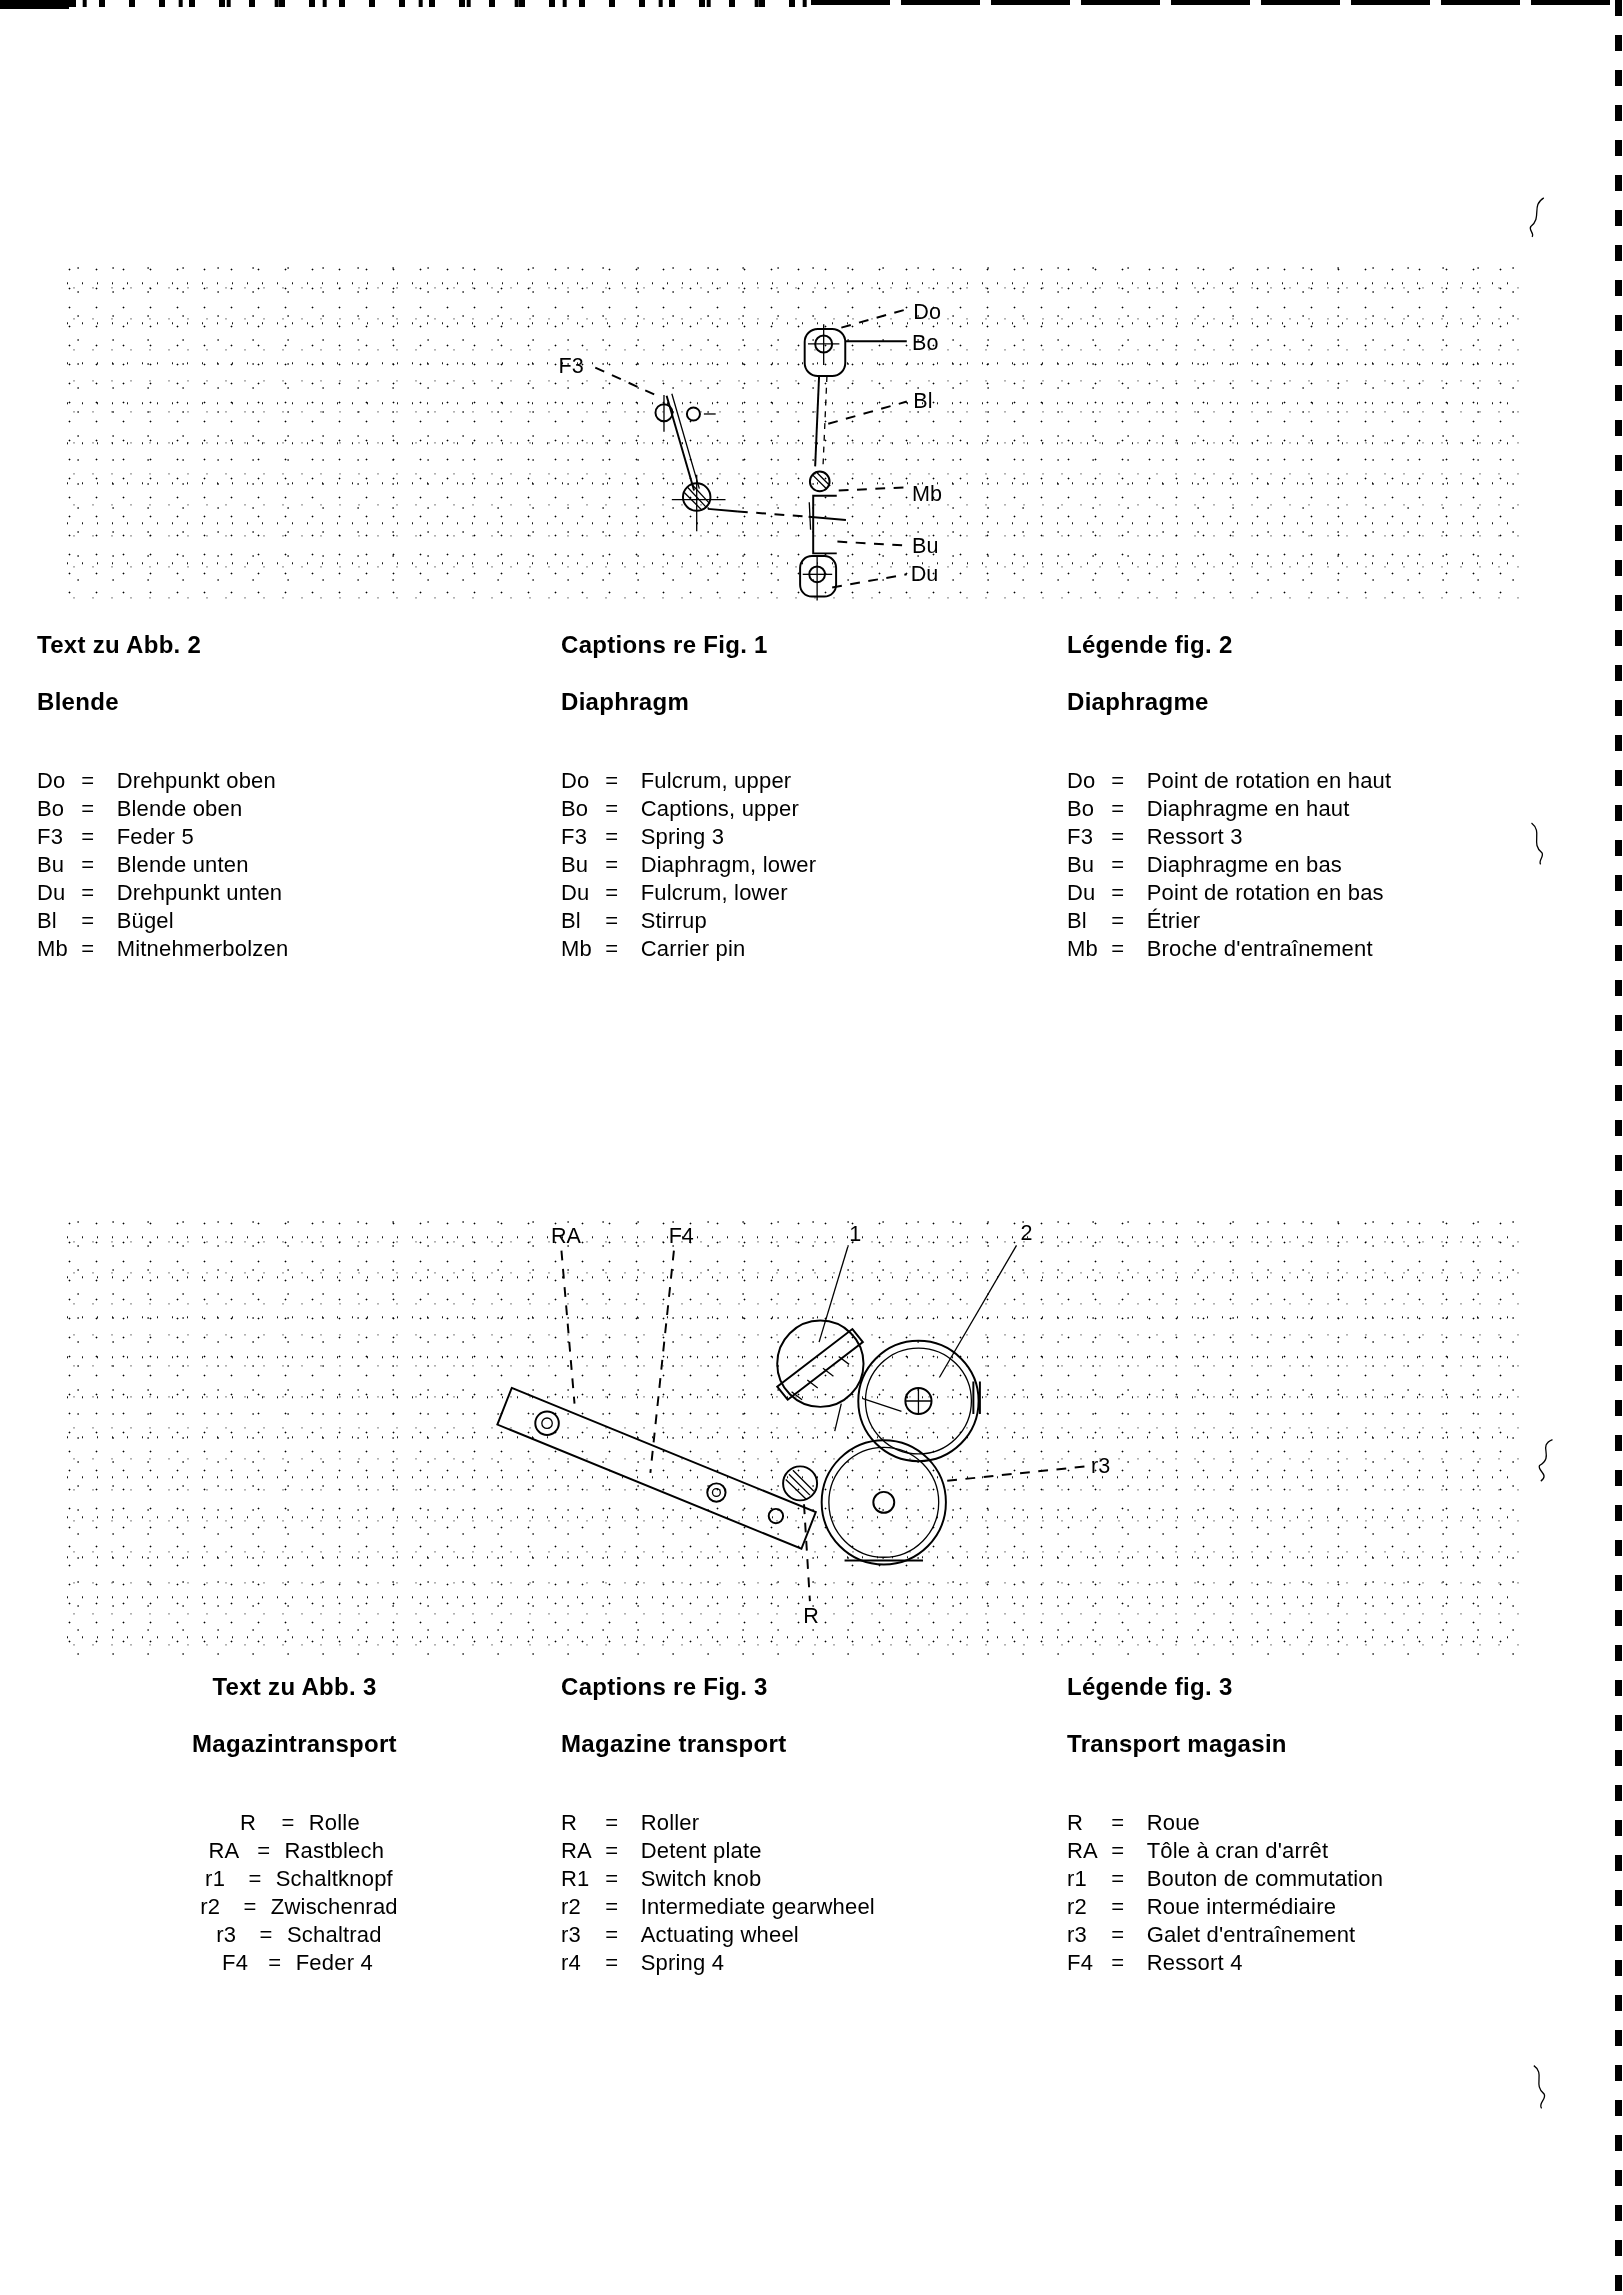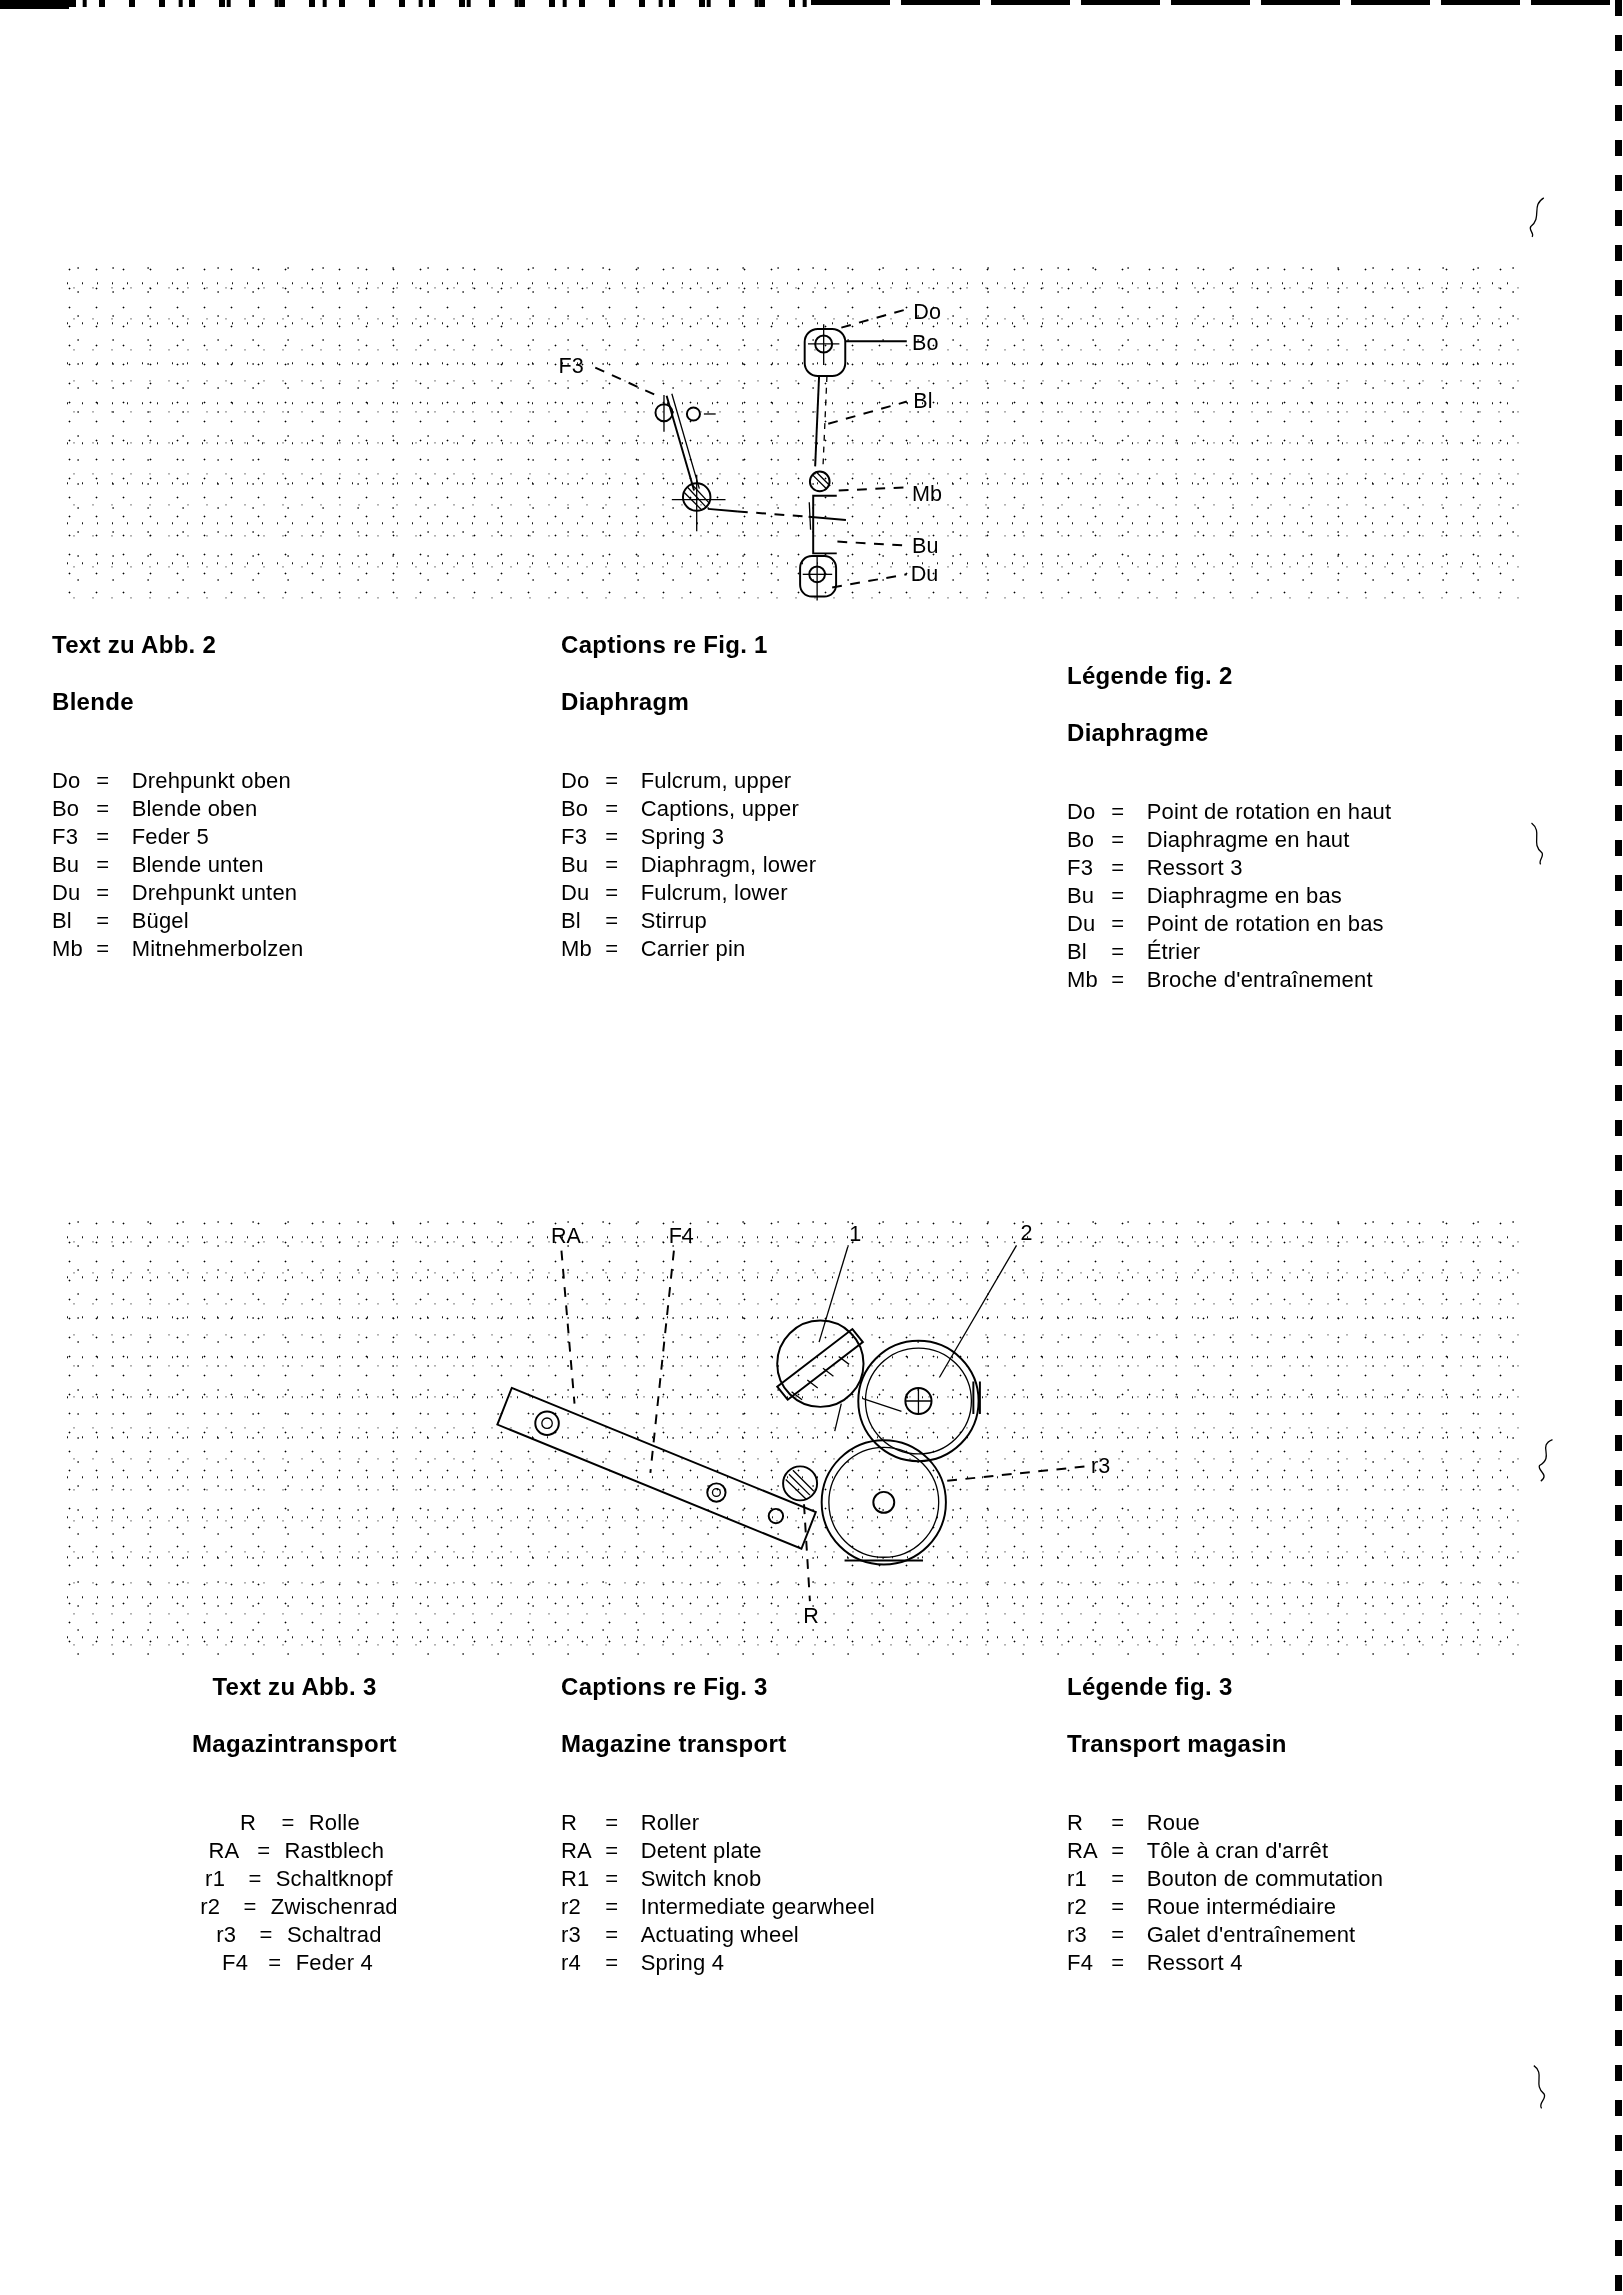--- a/index.html
+++ b/index.html
@@ -116,21 +116,21 @@
       <text x="1310" y="226">Bl</text>
       <line x1="1196" y1="352" x2="1300" y2="347" class="fig-stroke fig-dash"></line>
       <text x="1308" y="368">Mb</text>
       <line x1="1194" y1="430" x2="1300" y2="436" class="fig-stroke fig-dash"></line>
       <text x="1308" y="448">Bu</text>
       <line x1="1186" y1="500" x2="1300" y2="480" class="fig-stroke fig-dash"></line>
       <text x="1306" y="490">Du</text>
     </svg>
   </div>
 
-  <div class="col" style="left:52px;top:631px;">
+  <div class="col" style="left:37px;top:631px;">
     <div class="col-title">Text zu Abb. 2</div>
     <div class="col-sub">Blende</div>
     <div class="rows">
 
         <div class="row">
           <span class="sym">Do</span>
           <span class="eq">=</span>
           <span class="term">Drehpunkt oben</span>
         </div>
 
@@ -214,21 +214,21 @@
         </div>
 
         <div class="row">
           <span class="sym">Mb</span>
           <span class="eq">=</span>
           <span class="term">Carrier pin</span>
         </div>
       </div>
   </div>
 
-  <div class="col" style="left:1067px;top:662px;">
+  <div class="col" style="left:1067px;top:631px;">
     <div class="col-title">Légende fig. 2</div>
     <div class="col-sub">Diaphragme</div>
     <div class="rows">
 
         <div class="row">
           <span class="sym">Do</span>
           <span class="eq">=</span>
           <span class="term">Point de rotation en haut</span>
         </div>
 

